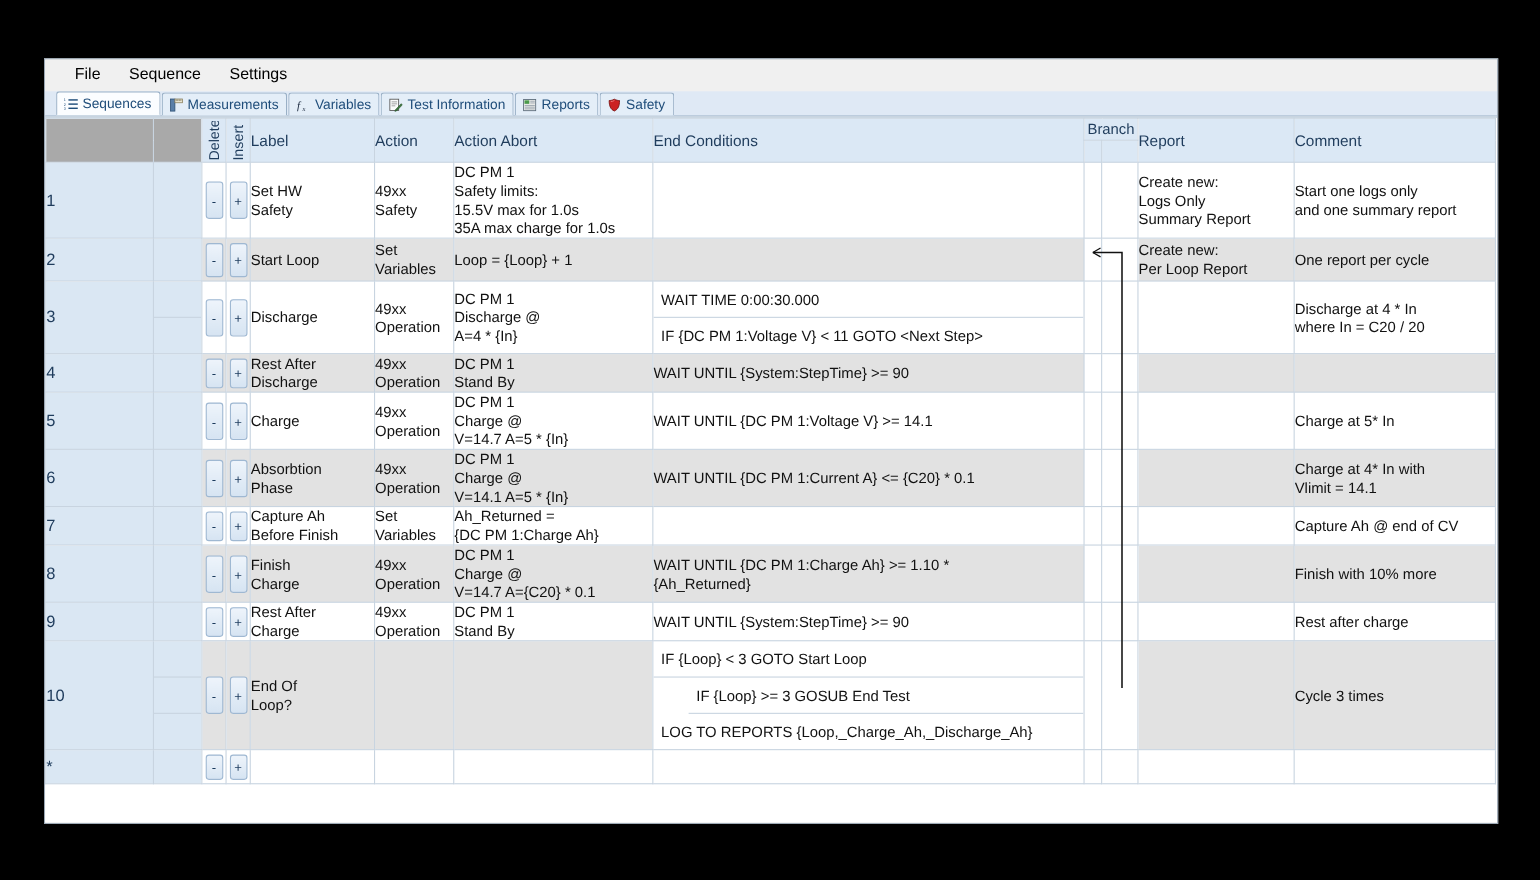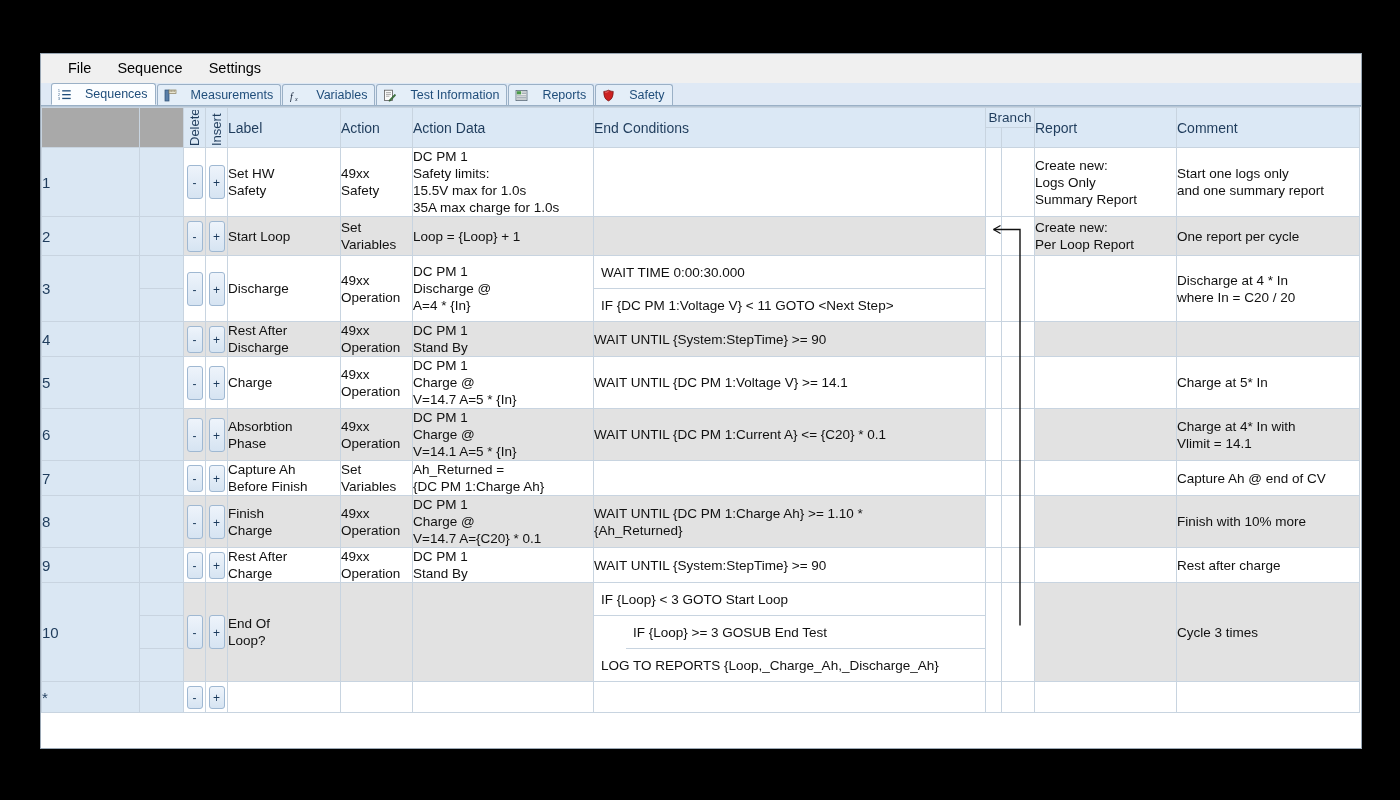--- a/index.html
+++ b/index.html
@@ -26,21 +26,21 @@
   }
   
   .tabstrip{
     flex:0 0 22px;height:22px;background:#dfe9f5;
     display:flex;align-items:flex-end;padding-left:10px;
     border-bottom:1px solid #9ab0c6;
     position:relative;
   }
   .tab{
     height:21px;box-sizing:border-box;
-    display:flex;align-items:center;gap:14px;
+    display:flex;align-items:center;gap:4px;
     padding:0 7px 0 6px;
     font-size:12.5px;color:#1f4d7a;
     background:#e4eef8;
     border:1px solid #9ab0c6;border-bottom:none;
     border-radius:3px 3px 0 0;
     margin-right:1px;
     cursor:default;white-space:nowrap;
   }
   .tab.active{
     background:#fbfdff;
@@ -246,21 +246,21 @@
           <th class="corner" rowspan="2"></th>
           <th class="corner" rowspan="2"></th>
           <th class="vert" rowspan="2">
               <span>Delete</span>
             </th>
           <th class="vert" rowspan="2">
               <span>Insert</span>
             </th>
           <th rowspan="2">Label</th>
           <th rowspan="2">Action</th>
-          <th rowspan="2">Action Data</th>
+          <th rowspan="2">Action Abort</th>
           <th rowspan="2">End Conditions</th>
           <th class="branchhdr" colspan="2">Branch</th>
           <th rowspan="2">Report</th>
           <th rowspan="2">Comment</th>
         </tr>
         <tr>
           <th class="branchsub"></th>
           <th class="branchsub"></th>
         </tr>
       </thead>

